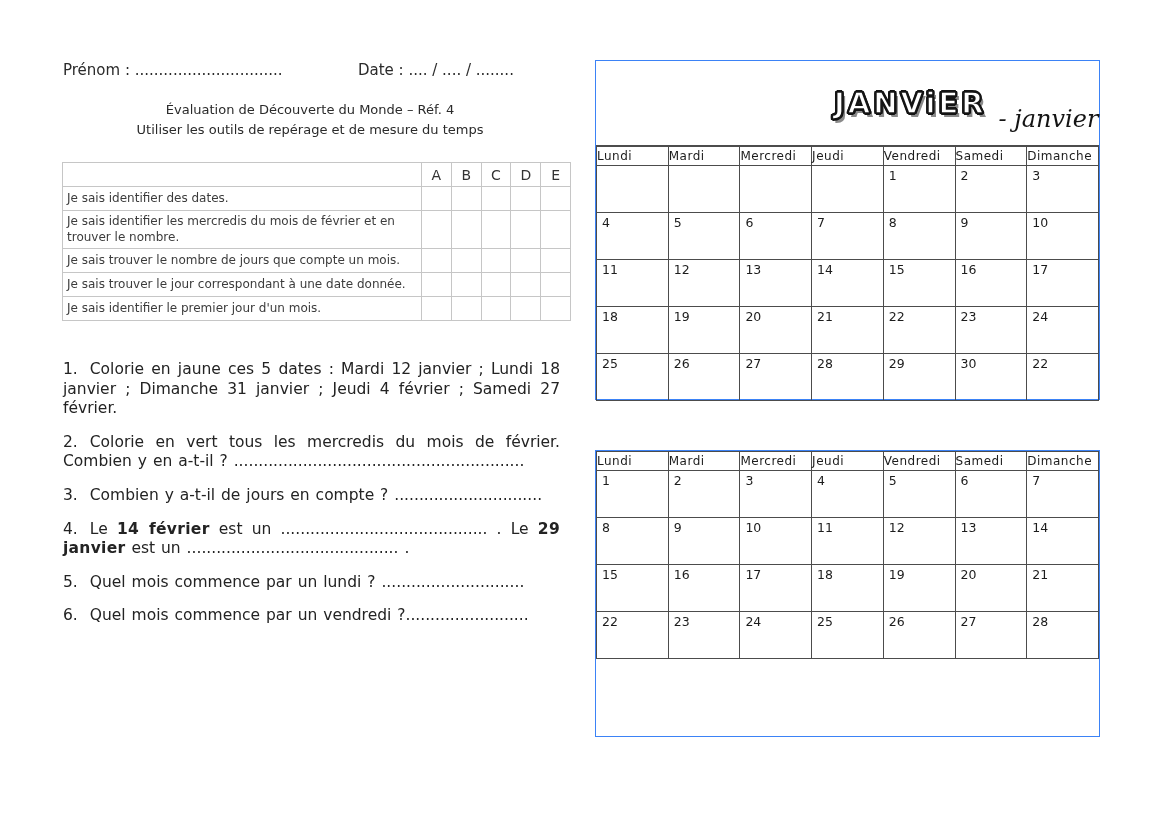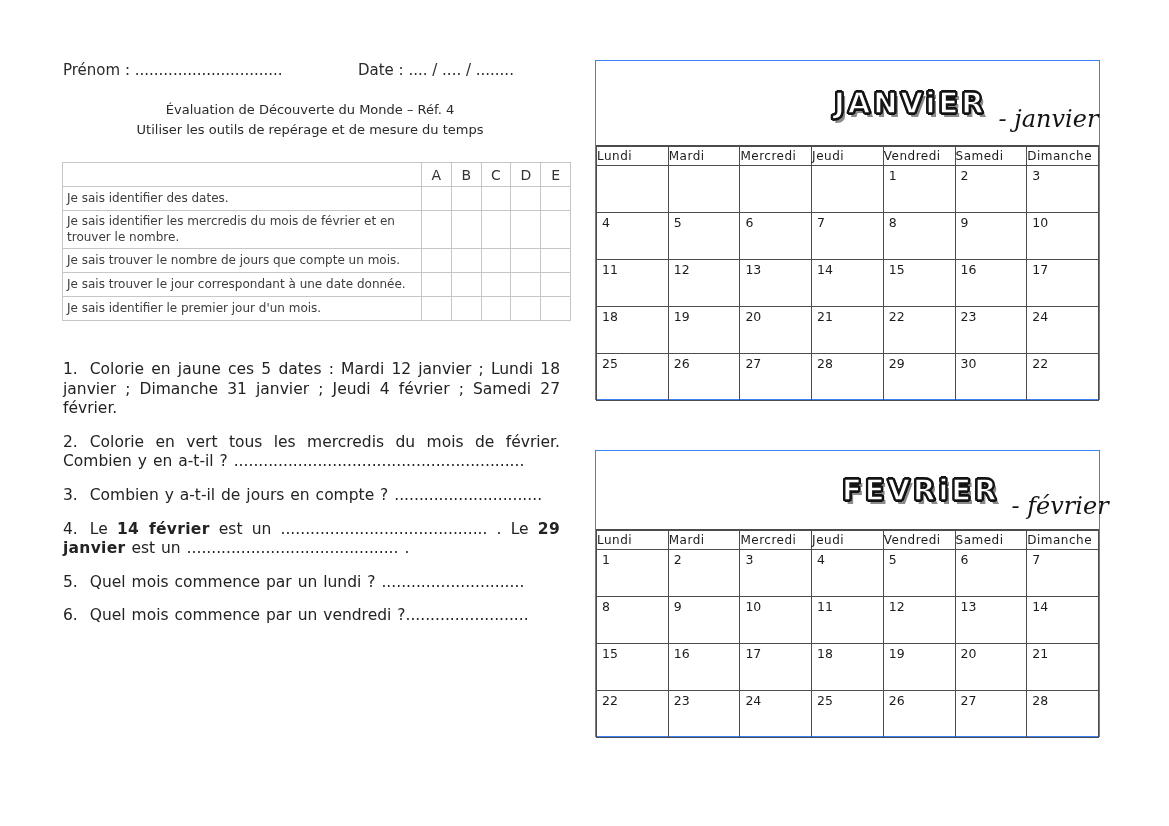--- a/index.html
+++ b/index.html
@@ -294,24 +294,20 @@
             <td>28</td>
             <td>29</td>
             <td>30</td>
             <td>22</td>
           </tr>
         </tbody>
     </table>
   </div>
 
   <div class="calendar feb">
-    <div class="cal-title-band">
-      <span class="cal-title-main">FEVRiER</span>
-      <span class="cal-title-sub">- février</span>
-    </div>
     <table class="cal-table">
       <thead>
         <tr>
           <th>Lundi</th>
           <th>Mardi</th>
           <th>Mercredi</th>
           <th>Jeudi</th>
           <th>Vendredi</th>
           <th>Samedi</th>
           <th>Dimanche</th>

